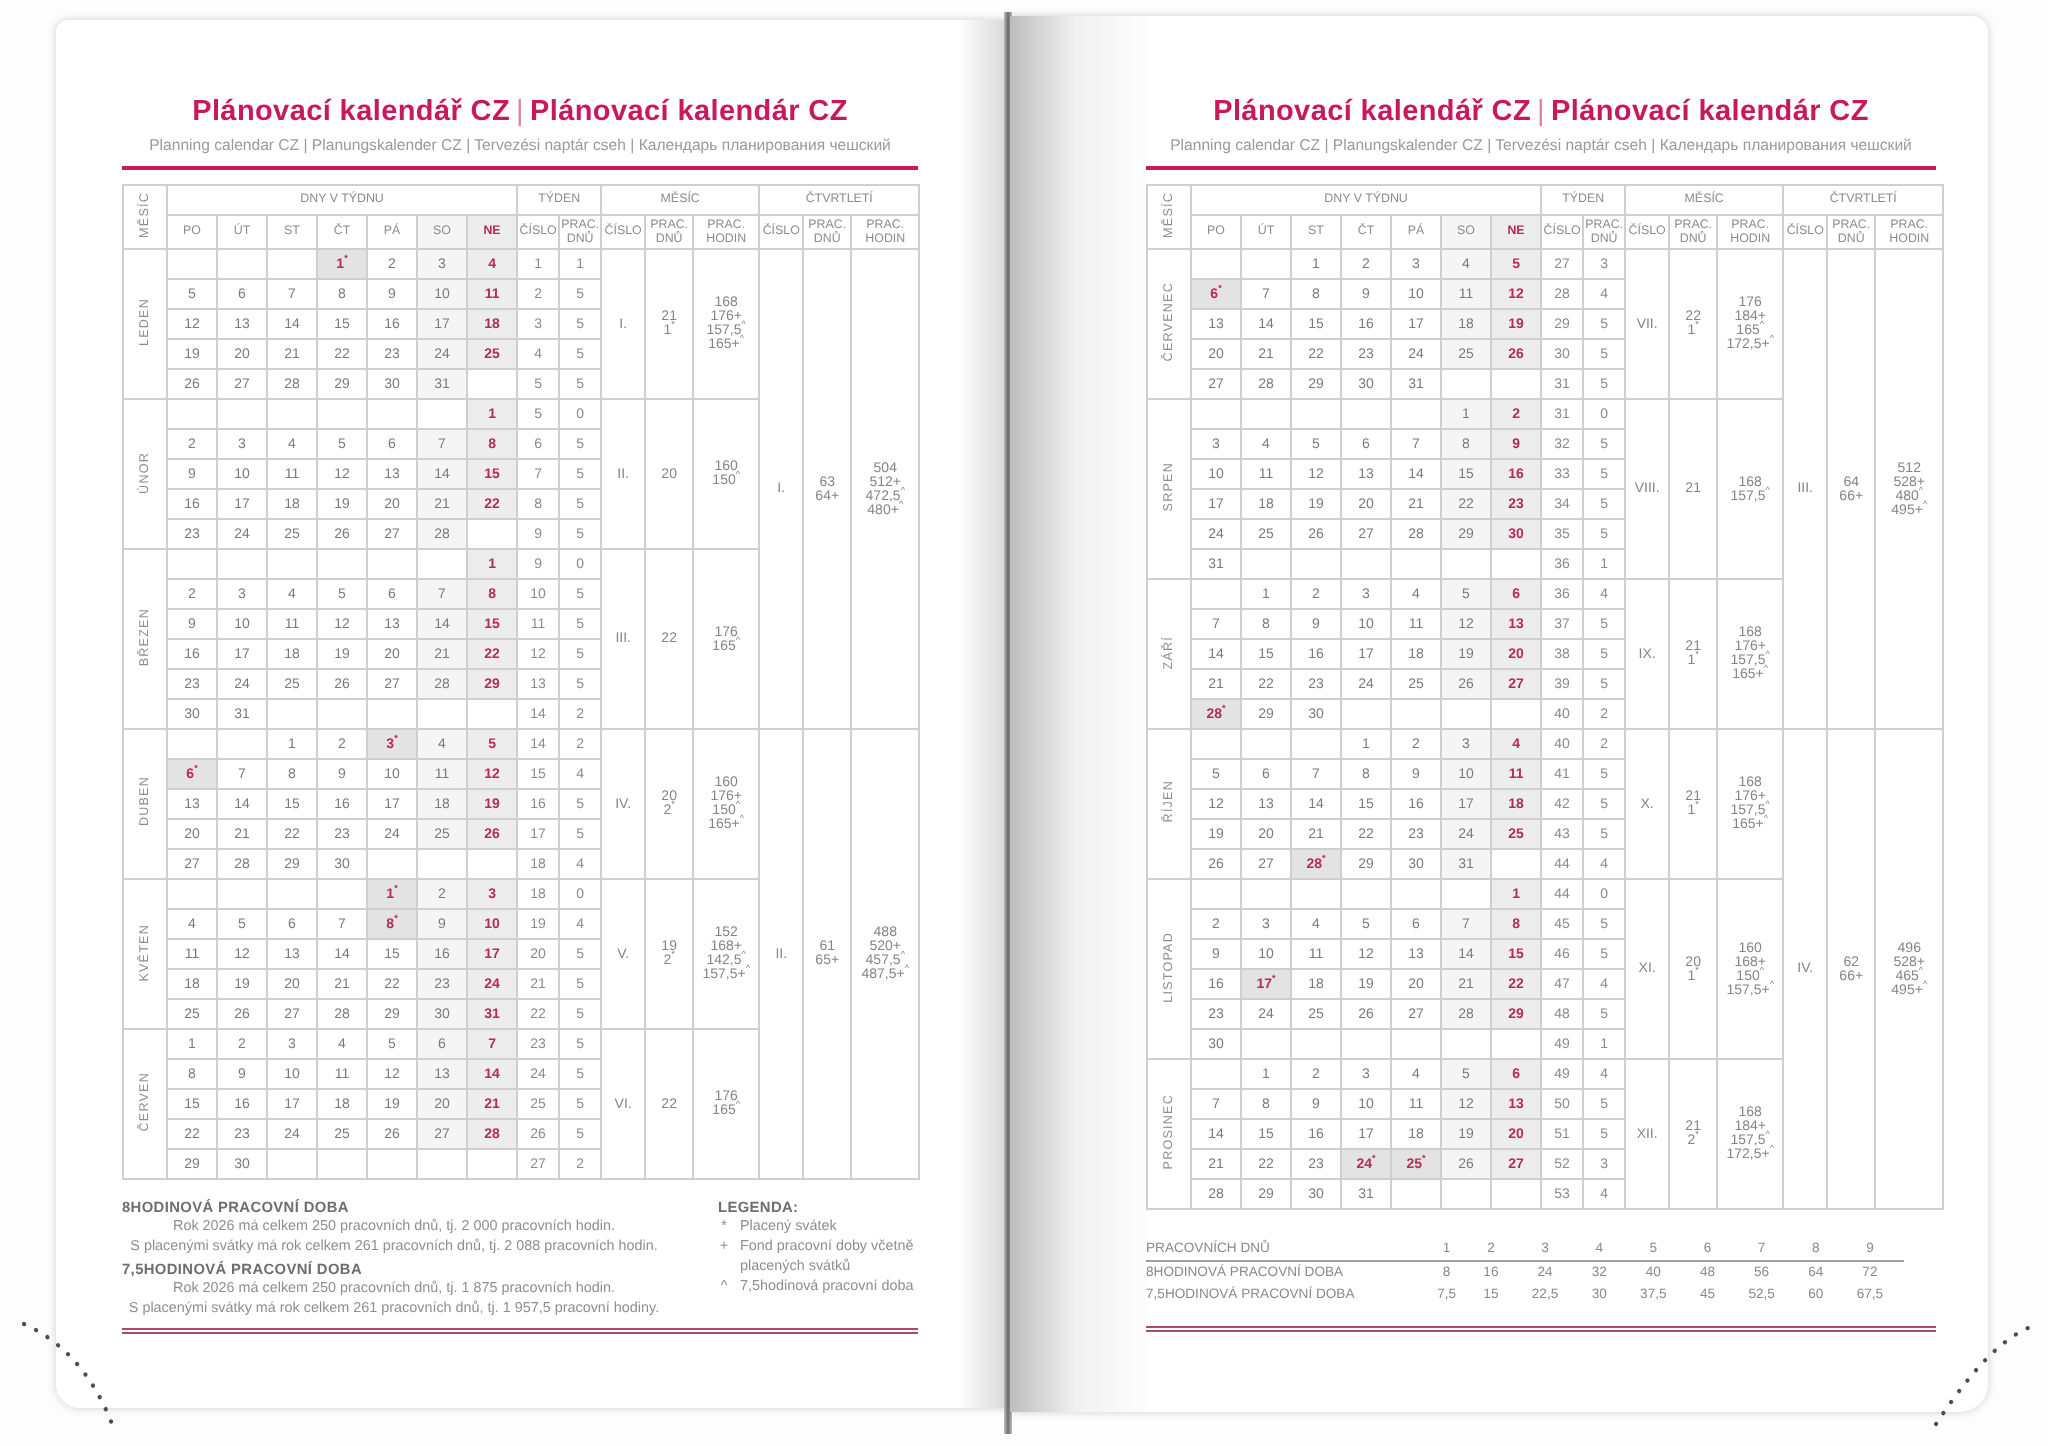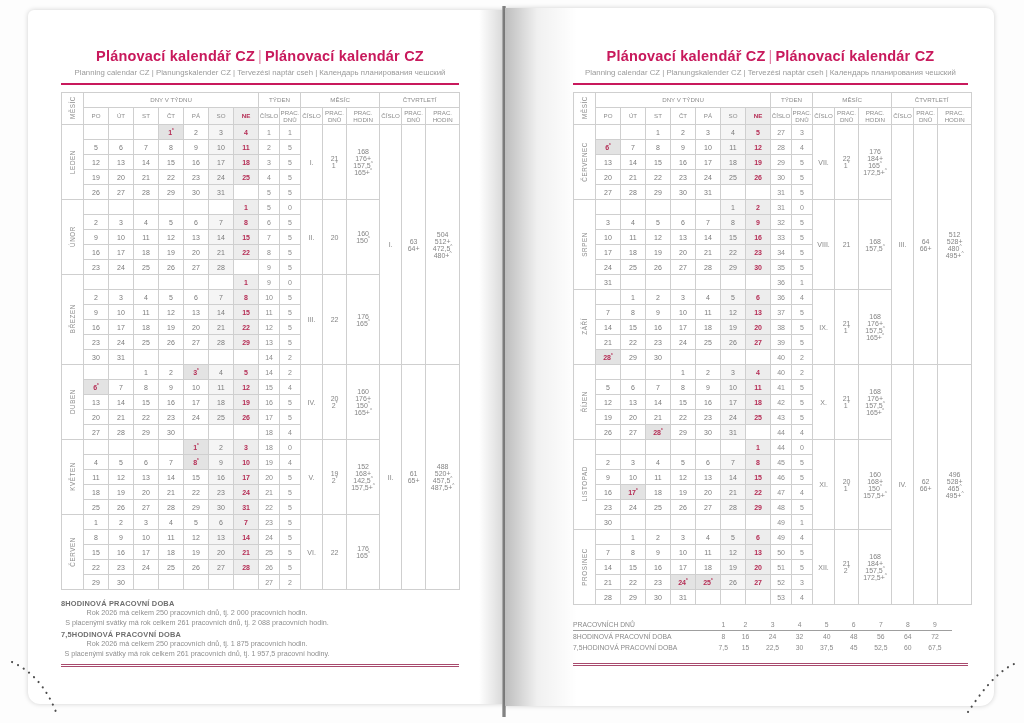--- a/index.html
+++ b/index.html
@@ -495,20 +495,35 @@
 
       <div class="footer-left">
         <div class="sections">
           <div class="sec-title">8HODINOVÁ PRACOVNÍ DOBA</div>
           <div class="sec-line">Rok 2026 má celkem 250 pracovních dnů, tj. 2 000 pracovních hodin.</div>
           <div class="sec-line">S placenými svátky má rok celkem 261 pracovních dnů, tj. 2 088 pracovních hodin.</div>
           <div class="sec-title" style="margin-top:2px;">7,5HODINOVÁ PRACOVNÍ DOBA</div>
           <div class="sec-line">Rok 2026 má celkem 250 pracovních dnů, tj. 1 875 pracovních hodin.</div>
           <div class="sec-line">S placenými svátky má rok celkem 261 pracovních dnů, tj. 1 957,5 pracovní hodiny.</div>
         </div>
+        <div class="legend">
+          <div class="sec-title">LEGENDA:</div>
+          <div class="leg-item">
+            <span class="leg-sym">*</span>
+            <span>Placený svátek</span>
+          </div>
+          <div class="leg-item">
+            <span class="leg-sym">+</span>
+            <span>Fond pracovní doby včetně placených svátků</span>
+          </div>
+          <div class="leg-item">
+            <span class="leg-sym">^</span>
+            <span>7,5hodinová pracovní doba</span>
+          </div>
+        </div>
       </div>
       <div class="dbl-rule"></div>
     </div>
   </div>
 
   <div class="spine"></div>
 
   <div class="page page-right">
     <div class="content">
       <div class="title">

